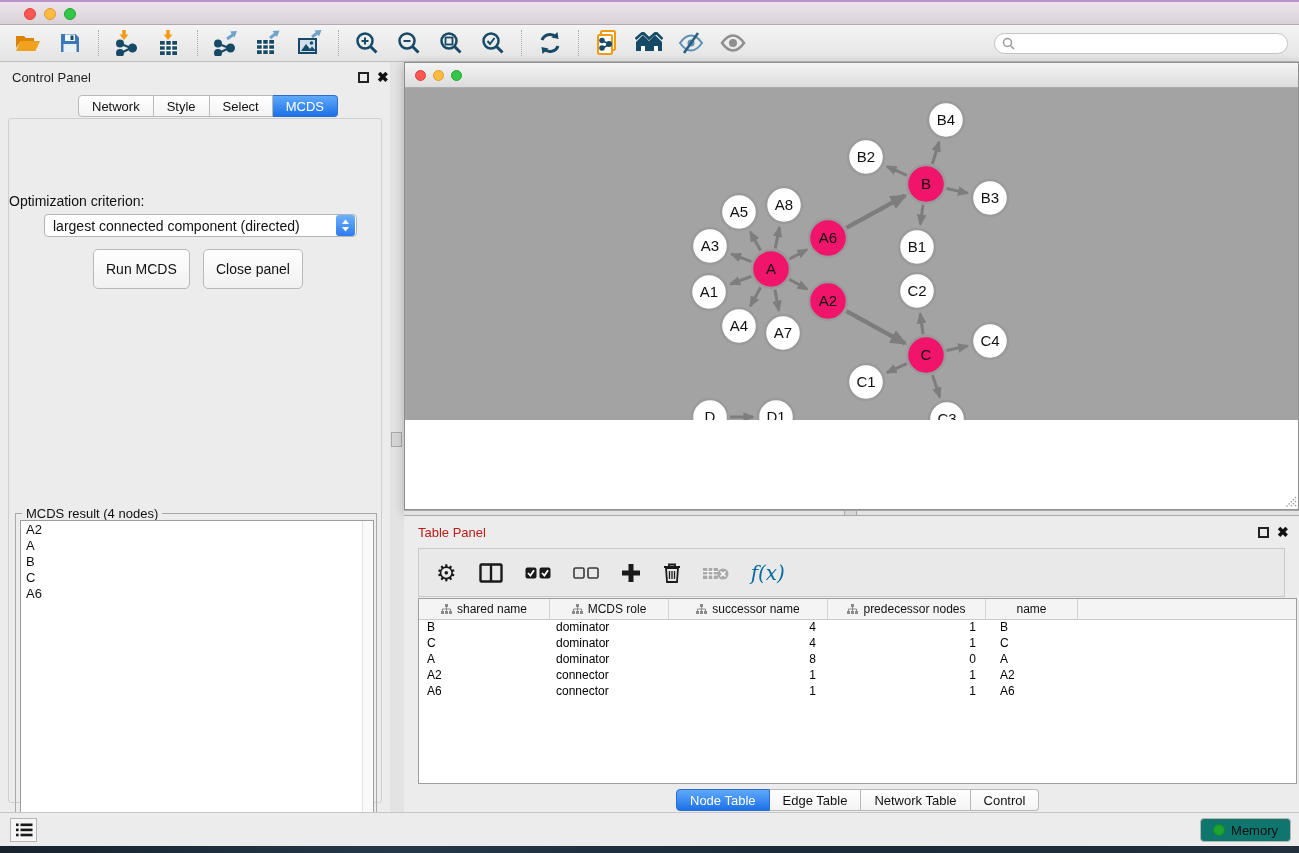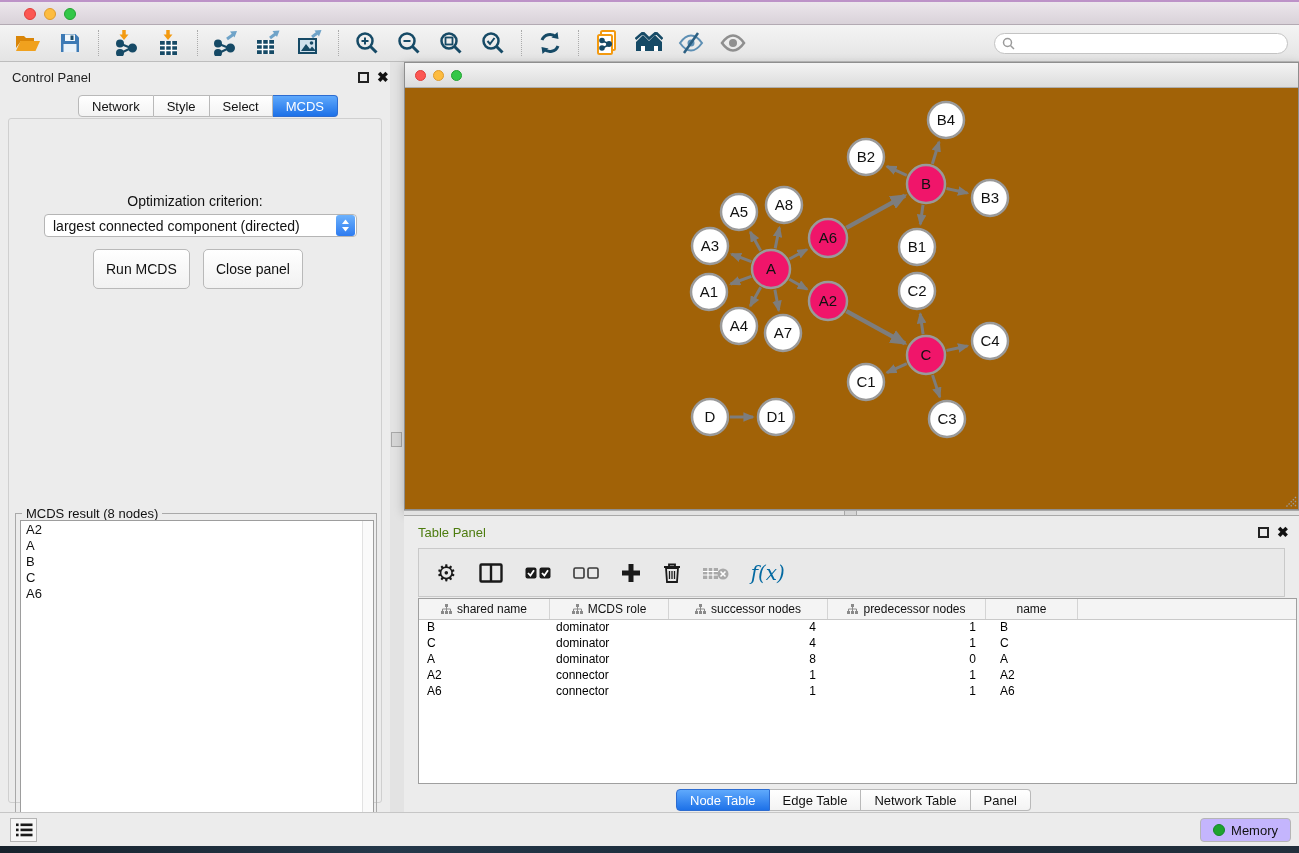--- a/index.html
+++ b/index.html
@@ -40,21 +40,21 @@
   .seg { display:flex; }
   .seg-btn { background:linear-gradient(#ffffff,#f3f3f3); border:1px solid #b9b9b9; border-left:none;
     font-size:13px; color:#111; padding:2px 13px; height:22px; font-family:inherit; }
   .seg-btn:first-child { border-left:1px solid #b9b9b9; border-radius:4px 0 0 4px; }
   .seg-btn:last-child { border-radius:0 4px 4px 0; }
   .seg-btn.selected { background:linear-gradient(#5fa9fc,#1d71e8); color:#fff; border-color:#2d6cd0; }
   #cp-tabs { position:absolute; left:78px; top:33px; }
 
   .cp-content { position:absolute; left:8px; top:56px; width:374px; height:685px;
     background:#ececec; border:1px solid #cfcfcf; border-radius:3px; }
-  .opt-label { position:absolute; left:0; width:100%; top:74px; text-align:center; font-size:14px; color:#111; }
+  .opt-label { position:absolute; left:0; width:100%; top:74px; text-align:left; font-size:14px; color:#111; }
   .dropdown { position:absolute; left:35px; top:95px; width:313px; height:23px; background:#fff;
     border:1px solid #b5b5b5; border-radius:4px; display:flex; align-items:center; }
   .dropdown .dd-text { flex:1; font-size:14px; padding-left:8px; color:#111; white-space:nowrap; overflow:hidden; }
   .dd-stepper { width:19px; height:21px; border-radius:3px; background:linear-gradient(#6cb1fc,#2d7bf0);
     display:flex; flex-direction:column; align-items:center; justify-content:center; margin-right:1px; }
   .dd-stepper svg { display:block; }
   .mac-btn { background:linear-gradient(#ffffff,#f1f1f1); border:1px solid #b9b9b9; border-radius:5px;
     font-size:14px; color:#111; height:40px; padding:0 12px; font-family:inherit; }
   #btn-run { position:absolute; left:84px; top:130px; }
   #btn-close-panel { position:absolute; left:194px; top:130px; }
@@ -75,27 +75,27 @@
   .h-grip { position:absolute; left:440px; top:-1px; width:13px; height:6px; background:#d6d6d6; border:1px solid #a8a8a8; }
 
   
   .net-window { position:absolute; left:404px; top:62px; width:895px; height:448px;
     border:1px solid #8f8f8f; background:#fff; box-shadow:0 3px 10px rgba(0,0,0,.25); }
   .net-titlebar { position:absolute; left:0; top:0; width:100%; height:25px;
     background:linear-gradient(#f4f4f4,#dcdcdc); border-bottom:1px solid #aeaeae; }
   .net-titlebar .title { position:absolute; left:0; right:0; top:5px; text-align:center; font-size:13px; color:#333;margin-top:20px; }
   .net-lights { position:absolute; left:10px; top:7px; display:flex; gap:7px; }
   .net-lights .light { width:11px; height:11px; }
-  .net-canvas { position:absolute; left:0; top:25px; width:893px; height:421px; background:#a16207; overflow:hidden; }
+  .net-canvas { position:absolute; left:0; top:25px; width:893px; height:332px; background:#a3a3a3; overflow:hidden; }
   .net-canvas svg text { font-family:"Liberation Sans",sans-serif; font-size:15px; fill:#111; }
   .resize-grip { position:absolute; right:1px; bottom:1px; }
 
   
   .table-panel { position:absolute; left:404px; top:516px; width:895px; height:296px; background:#ececec; }
-  .table-panel .ph-title { position:absolute; left:14px; top:9px; font-size:13px; color:#4d7c0f; }
+  .table-panel .ph-title { position:absolute; left:14px; top:9px; font-size:13px; color:#b91c1c; }
   .table-panel .ph-float { left:854px; top:11px; }
   .table-panel .ph-close { left:873px; top:9px; }
   .tp-toolbar { position:absolute; left:14px; top:32px; width:867px; height:49px;
     background:#e9e9e9; border:1px solid #c9c9c9; display:flex; align-items:center; gap:22px; padding-left:17px; }
   .tp-btn { display:flex; align-items:center; justify-content:center; height:30px; }
   .gear-glyph { font-size:23px; color:#1a1a1a; line-height:24px; }
   .fx-label { font-family:"DejaVu Serif",serif; font-style:italic; font-size:20px; color:#0369a1; }
 
   .data-table { position:absolute; left:14px; top:82px; width:879px; height:186px; background:#fff; border:1px solid #9f9f9f; }
   .dt-header { display:flex; height:21px; background:#f4f4f4; border-bottom:1px solid #c9c9c9; }
@@ -103,21 +103,21 @@
     border-right:1px solid #d4d4d4; height:100%; }
   .dt-row { display:flex; height:16px; }
   .dt-cell { font-size:12px; color:#000; white-space:nowrap; overflow:hidden; }
 
   #tp-tabs { position:absolute; left:248px; top:273px;padding-left:24px; }
 
   
   .statusbar { position:absolute; left:0; top:812px; width:1299px; height:34px; background:#ececec; border-top:1px solid #c6c6c6; }
   .list-btn { position:absolute; left:10px; top:5px; width:27px; height:24px; background:#f6f6f6;
     border:1px solid #b5b5b5; display:flex; align-items:center; justify-content:center; }
-  .memory-btn { position:absolute; right:8px; top:5px; height:24px; background:#c4b5fd; border:1px solid #b5b5b5;
+  .memory-btn { position:absolute; right:8px; top:5px; height:24px; background:#0f766e; border:1px solid #b5b5b5;
     border-radius:4px; display:flex; align-items:center; gap:6px; padding:0 12px; font-size:13px; color:#111; }
   .mem-dot { width:12px; height:12px; border-radius:50%; background:#1ea32e; border:1px solid #15882a; }
   .desktop-strip { position:absolute; left:0; top:846px; width:1299px; height:7px;
     background:linear-gradient(90deg,#17222c,#24384a 30%,#1a2a38 60%,#222f3c); }
 </style>
 </head>
 <body>
 
 <div class="titlebar">
   <div class="lights">
@@ -314,21 +314,21 @@
       <span class="dd-stepper">
         <svg width="9" height="13" viewBox="0 0 9 13">
             <path d="M4.5 0.5L8 5H1z" fill="#fff"></path>
             <path d="M4.5 12.5L1 8h7z" fill="#fff"></path>
           </svg>
       </span>
     </div>
     <button class="mac-btn" id="btn-run">Run MCDS</button>
     <button class="mac-btn" id="btn-close-panel">Close panel</button>
     <div class="result-box">
-      <span class="rb-title">MCDS result (8 nodes)</span>
+      <span class="rb-title">MCDS result (4 nodes)</span>
       <div class="rb-list" id="rb-list">
         <div class="rb-scroll"></div>
       <div class="rb-item">A2</div>
           <div class="rb-item">A</div>
           <div class="rb-item">B</div>
           <div class="rb-item">C</div>
           <div class="rb-item">A6</div>
         </div>
     </div>
   </div>
@@ -520,21 +520,21 @@
             <svg width="11" height="11" viewBox="0 0 11 11">
               <g fill="#8a8a8a">
                 <rect x="4" y="0" width="3" height="3"></rect>
                 <rect x="0" y="7" width="3" height="3"></rect>
                 <rect x="4" y="7" width="3" height="3"></rect>
                 <rect x="8" y="7" width="3" height="3"></rect>
               </g>
               <path d="M5.5 3v2M1.5 7V5h8v2M5.5 5v2" stroke="#8a8a8a" fill="none"></path>
             </svg>
           </span>
-          <span>successor nodes</span>
+          <span>successor name</span>
         </div>
         <div class="dt-hcell" style="width: 158px;">
           <span style="display: flex;">
             <svg width="11" height="11" viewBox="0 0 11 11">
               <g fill="#8a8a8a">
                 <rect x="4" y="0" width="3" height="3"></rect>
                 <rect x="0" y="7" width="3" height="3"></rect>
                 <rect x="4" y="7" width="3" height="3"></rect>
                 <rect x="8" y="7" width="3" height="3"></rect>
               </g>
@@ -583,21 +583,21 @@
           <div class="dt-cell" style="width: 158px; text-align: right; padding-right: 10px;">1</div>
           <div class="dt-cell" style="width: 92px; text-align: left; padding-left: 14px;">A6</div>
         </div>
       </div>
   </div>
 
   <div class="seg" id="tp-tabs">
       <button class="seg-btn selected">Node Table</button>
       <button class="seg-btn">Edge Table</button>
       <button class="seg-btn">Network Table</button>
-      <button class="seg-btn">Panel</button>
+      <button class="seg-btn">Control</button>
     </div>
 </div>
 
 <div class="statusbar">
   <div class="list-btn">
     <svg width="18" height="16" viewBox="0 0 18 16">
         <g fill="#1a1a1a">
           <rect x="1" y="1.5" width="2.6" height="2.6"></rect>
           <rect x="5.5" y="1.5" width="12" height="2.6"></rect>
           <rect x="1" y="6.6" width="2.6" height="2.6"></rect>

